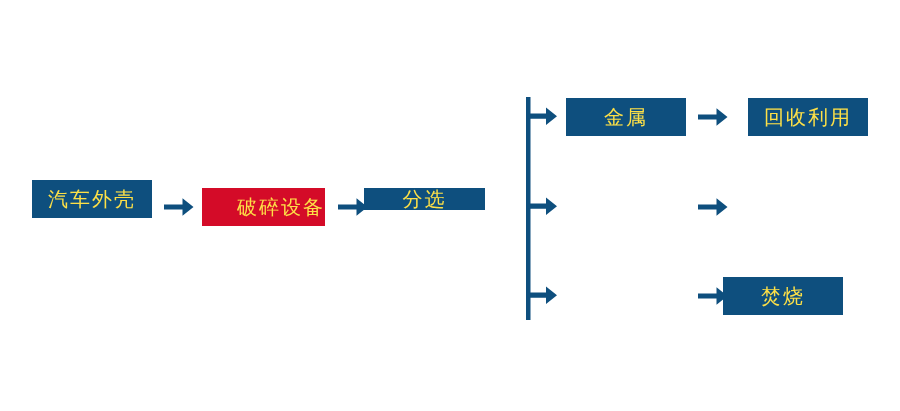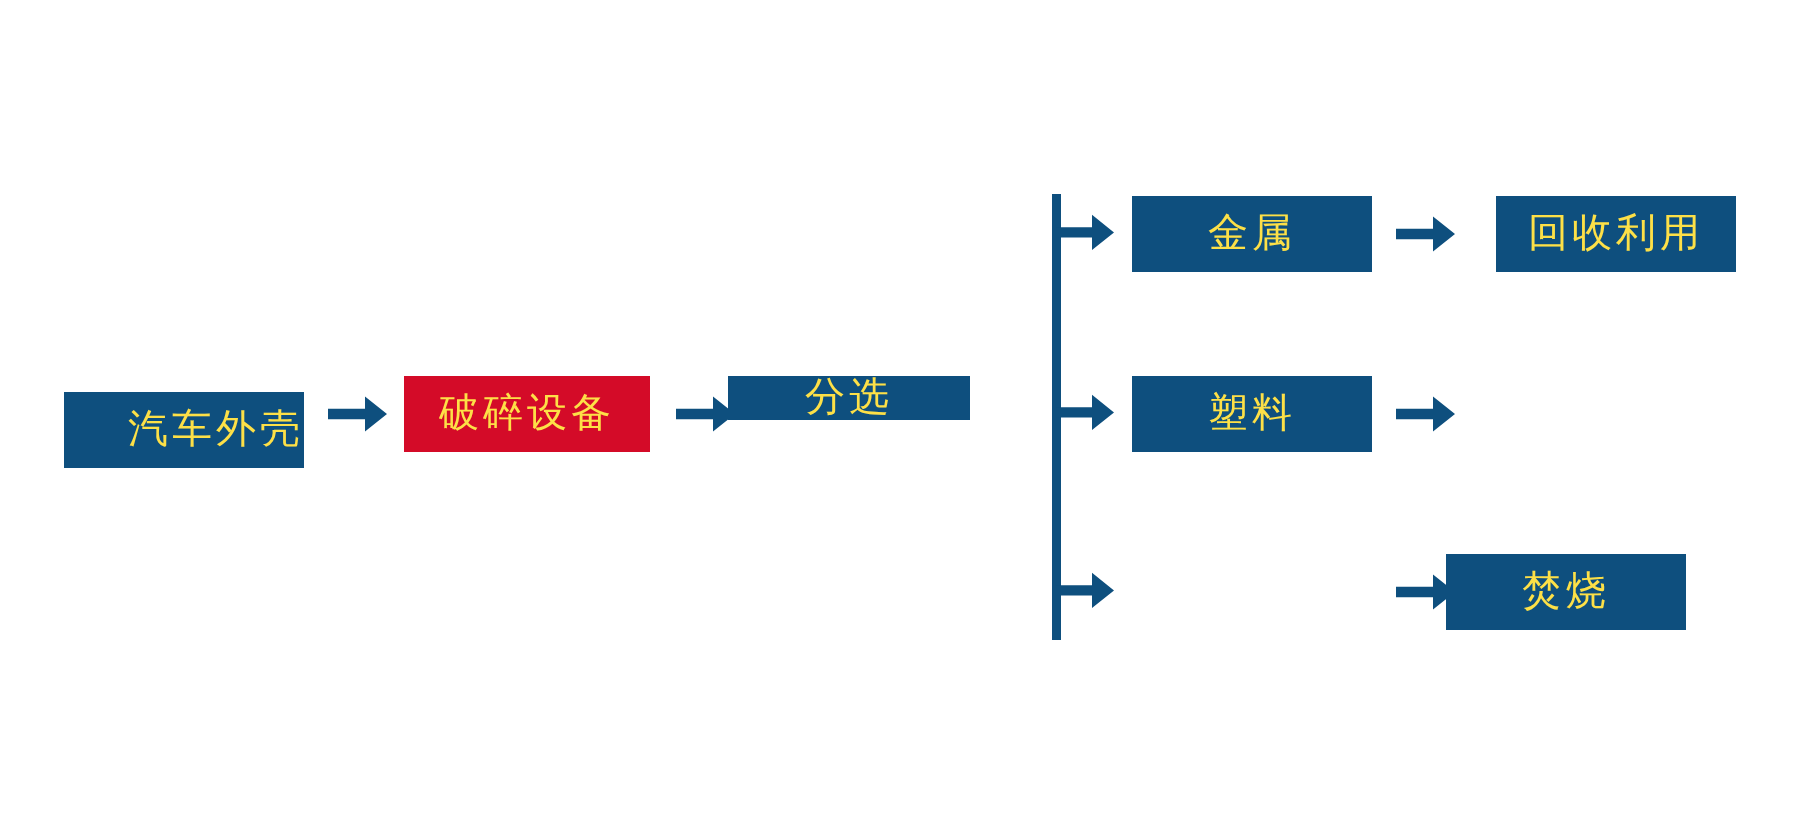--- a/index.html
+++ b/index.html
@@ -28,24 +28,24 @@
     box-sizing: border-box;
     color: #fde047;
     font-size: 20px;
     letter-spacing: 2px;
     font-weight: 400;
     line-height: 1;
     white-space: nowrap;
     user-select: none;
   }
   .node.blue  { background: #0e4f7e; }
-  .node.red   { background: #d40b28; }
+  .node.red   { background: #d40b28; justify-content: flex-end; }
 
   
-  #node-shell      { left: 32px;  top: 196px; width: 120px; height: 38px; justify-content: flex-end; }
+  #node-shell      { left: 32px;  top: 180px; width: 120px; height: 38px; }
   #node-crusher    { left: 202px; top: 188px; width: 123px; height: 38px; }
   #node-sorting    { left: 364px; top: 188px; width: 121px; height: 22px; }
 
   
   #node-metal      { left: 566px; top: 98px;  width: 120px; height: 38px; }
   #node-plastic    { left: 566px; top: 188px; width: 120px; height: 38px; }
   #node-sponge     { left: 566px; top: 277px; width: 120px; height: 38px; }
 
   
   #node-recycle    { left: 748px; top: 98px;  width: 120px; height: 38px; }
@@ -120,23 +120,20 @@
   <div class="arrow" id="arrow-metal-recycle">
     <svg width="30" height="22" viewBox="0 0 30 22" aria-hidden="true">
       <path d="M0 8.4 H18.5 V2.2 L29.5 11 L18.5 19.8 V13.6 H0 Z" fill="#0e4f7e"></path>
     </svg>
   </div>
 
   <div class="node blue" id="node-recycle">
     <span>回收利用</span>
   </div>
 
-  <div class="node blue" id="node-plastic">
-    <span>塑料</span>
-  </div>
 
   <div class="arrow" id="arrow-plastic-regranule">
     <svg width="30" height="22" viewBox="0 0 30 22" aria-hidden="true">
       <path d="M0 8.4 H18.5 V2.2 L29.5 11 L18.5 19.8 V13.6 H0 Z" fill="#0e4f7e"></path>
     </svg>
   </div>
 
 
 
   <div class="arrow" id="arrow-sponge-incinerate">

